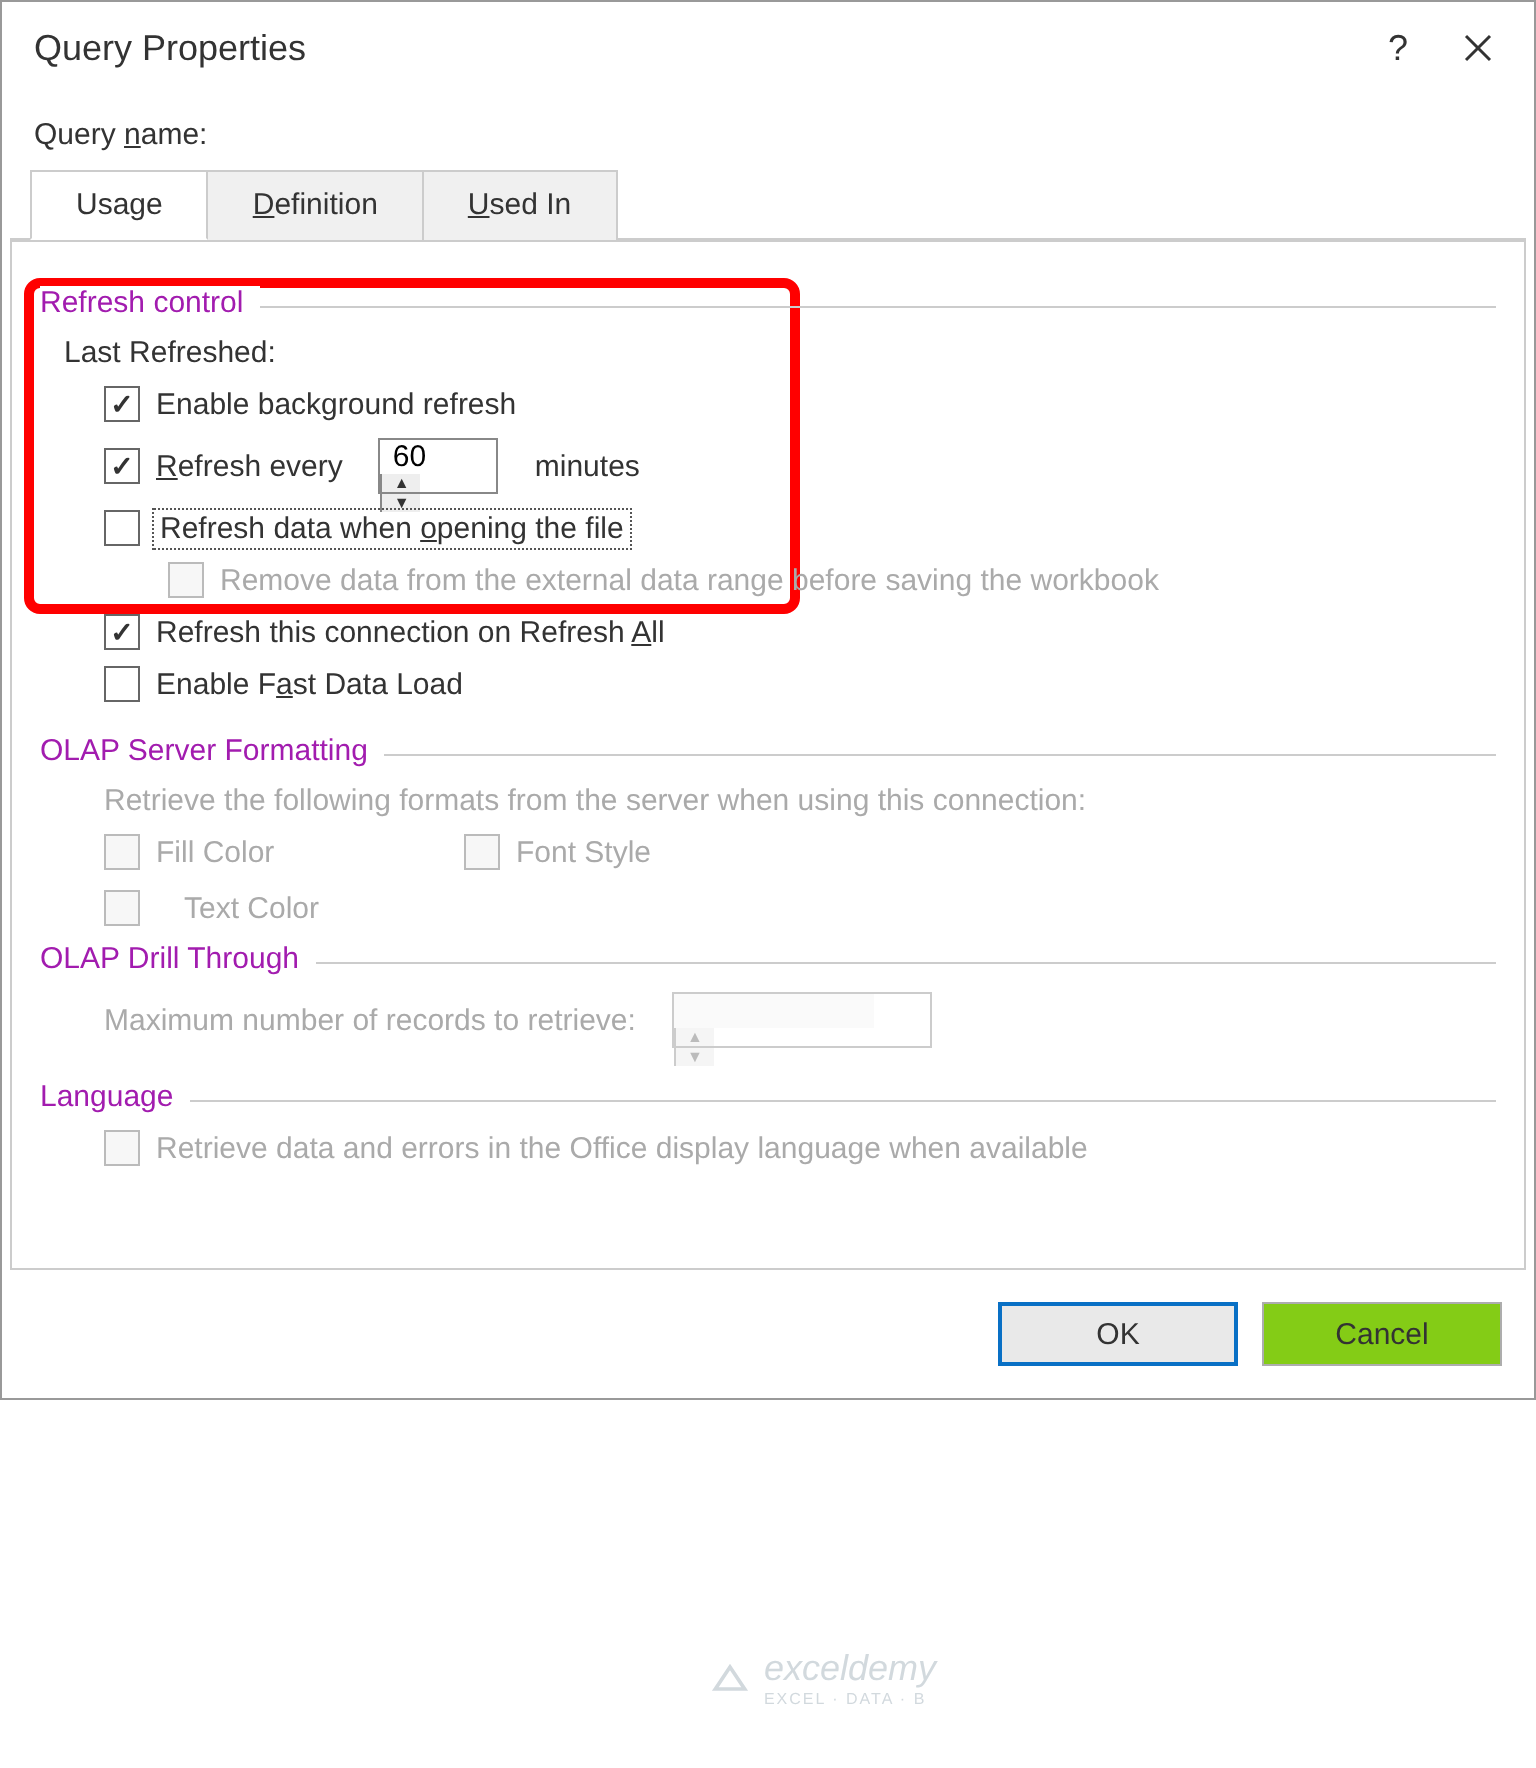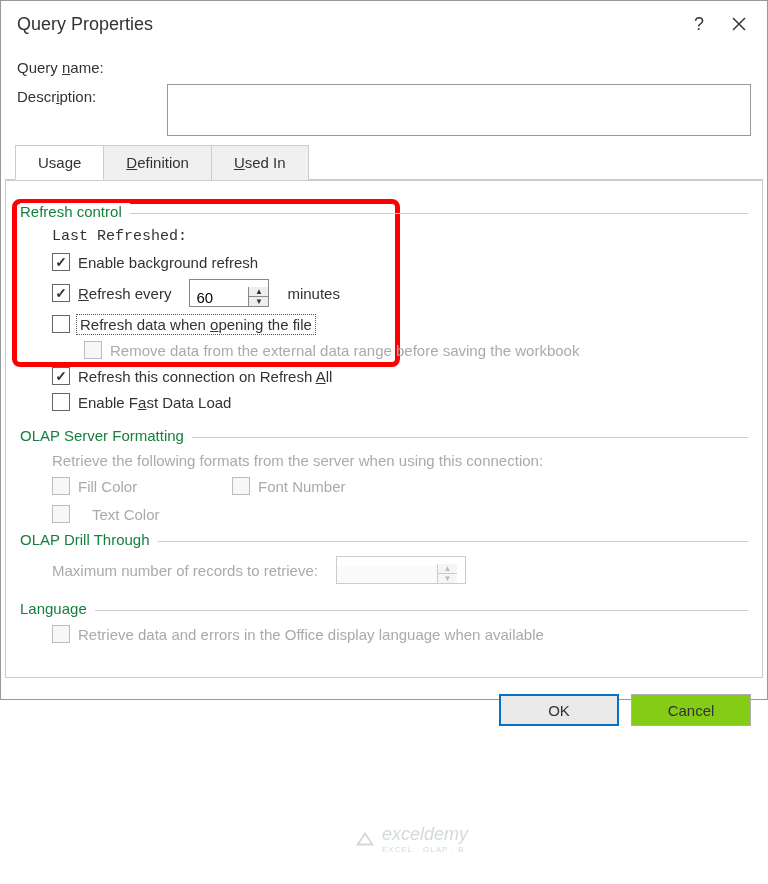--- a/index.html
+++ b/index.html
@@ -105,21 +105,21 @@
     padding: 10px 0 6px 0;
     margin: 0 0 12px 0;
     position: relative;
   }
   .sect > .legend {
     position: absolute;
     top: -11px;
     left: 0;
     background: #fff;
     padding-right: 8px;
-    color: #15803d;
+    color: #a21caf;
   }
   .opt {
     display: flex;
     align-items: center;
     margin: 4px 0 8px 32px;
     gap: 8px;
   }
   .opt.indent2 { margin-left: 64px; }
   .cb {
     width: 18px;
@@ -133,22 +133,23 @@
     background: #fff;
     flex-shrink: 0;
   }
   .cb.checked::after { content: "✓"; color: #333; font-weight: bold; }
   .cb.disabled { border-color: #bbb; background: #f7f7f7; }
   .disabled-text { color: #aaa; }
   .spin-wrap {
     display: inline-flex;
     border: 1px solid #888;
     height: 28px;
-    align-items: flex-end;
+    align-items: flex-start;
     margin: 0 10px;
+    flex-direction: column;
   }
   .spin-wrap input {
     width: 58px;
     border: none;
     padding: 0 6px;
     font-size: 15px;
     font-family: inherit;
   }
   .spinbtns {
     display: flex;
@@ -234,42 +235,38 @@
           <line x1="1" y1="1" x2="13" y2="13" stroke="#333" stroke-width="1.5"></line>
           <line x1="13" y1="1" x2="1" y2="13" stroke="#333" stroke-width="1.5"></line>
         </svg>
     </div>
   </div>
 
   <div class="form-area">
     <div class="form-row">
       <div class="lbl"><span>Query </span><span class="und">n</span><span>ame:</span></div>
     </div>
-    <div class="form-row">
-      <div class="lbl"><span>Descr</span><span class="und">i</span><span>ption:</span></div>
-      <textarea style=""></textarea>
-    </div>
   </div>
 
   <div class="tabwrap">
     <div class="tabline">
       <div class="tab active">Usage</div>
       <div class="tab"><span class="und">D</span><span>efinition</span></div>
       <div class="tab"><span class="und">U</span><span>sed In</span></div>
     </div>
   </div>
 
   <div class="tabpanel">
 
     <div class="highlight" style="left:6px; top:18px; width:388px; height:168px;"></div>
 
     <div class="sect" style="margin-top:12px;">
       <span class="legend">Refresh control</span>
 
-      <div class="opt" style="margin-left:32px;font-family:Liberation Mono, monospace;">
+      <div class="opt" style="margin-left:12px;">
         <span>Last Refreshed:</span>
       </div>
 
       <div class="opt">
         <span class="cb checked"></span>
         <span>Enable background refresh</span>
       </div>
 
       <div class="opt">
         <span class="cb checked"></span>
@@ -308,21 +305,21 @@
     <div class="sect">
       <span class="legend">OLAP Server Formatting</span>
       <div class="opt disabled-text" style="margin-left:32px;">Retrieve the following formats from the server when using this connection:</div>
       <div class="olap-grid">
         <div class="opt" style="margin:0;">
           <span class="cb disabled"></span>
           <span class="disabled-text">Fill Color</span>
         </div>
         <div class="opt" style="margin:0;">
           <span class="cb disabled"></span>
-          <span class="disabled-text">Font Number</span>
+          <span class="disabled-text">Font Style</span>
         </div>
         <div class="opt" style="margin:0;gap:22px;">
           <span class="cb disabled"></span>
           <span class="disabled-text">Text Color</span>
         </div>
       </div>
     </div>
 
     <div class="sect">
       <span class="legend">OLAP Drill Through</span>
@@ -352,17 +349,17 @@
     <div class="btn primary">OK</div>
     <div class="btn">Cancel</div>
   </div>
 
   <div class="watermark">
     <svg width="22" height="22" viewBox="0 0 24 24">
         <polygon points="4,18 12,6 20,18" fill="none" stroke="#bfc9d0" stroke-width="2"></polygon>
       </svg>
     <div>
       <div>exceldemy</div>
-      <div class="sub">EXCEL · OLAP · B</div>
+      <div class="sub">EXCEL · DATA · B</div>
     </div>
   </div>
 
 </div>
 
 </body></html>

